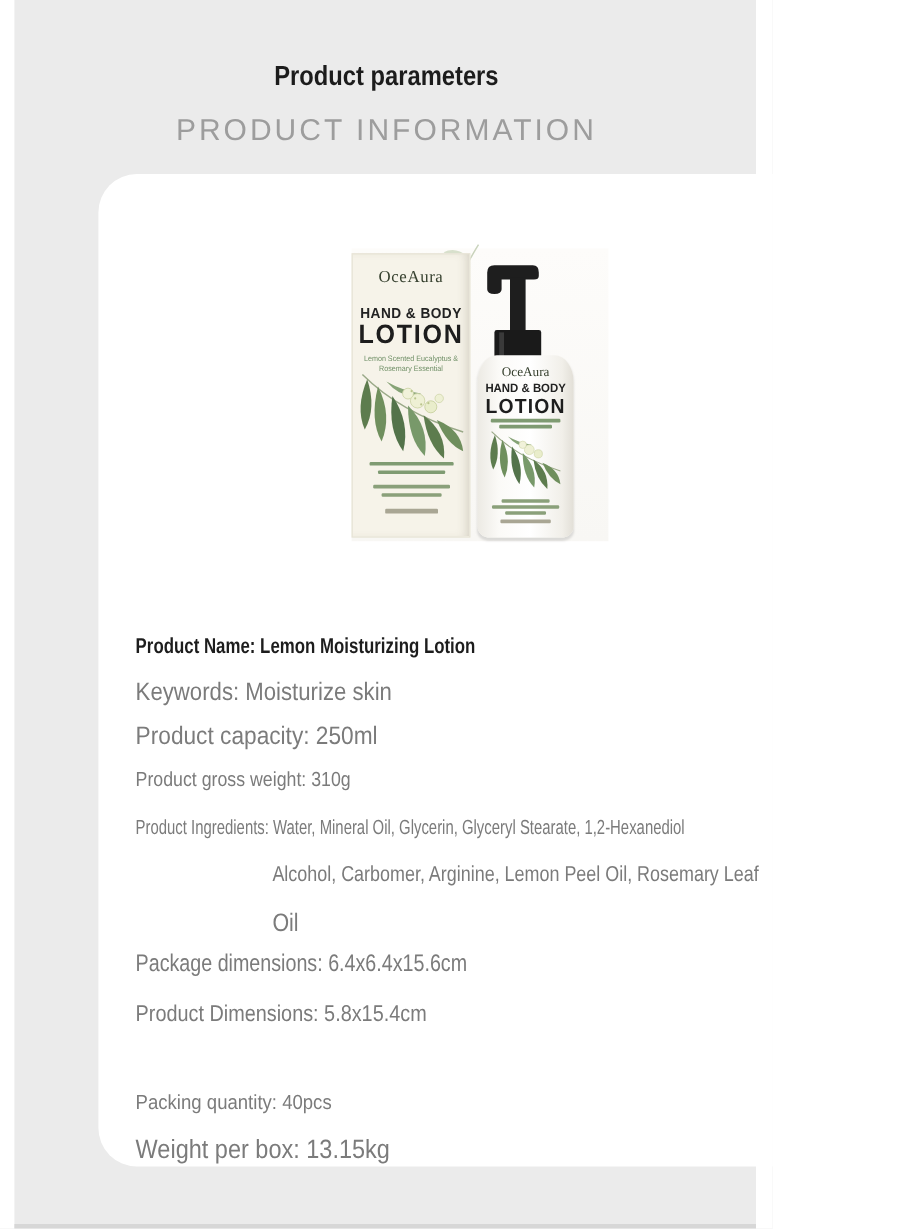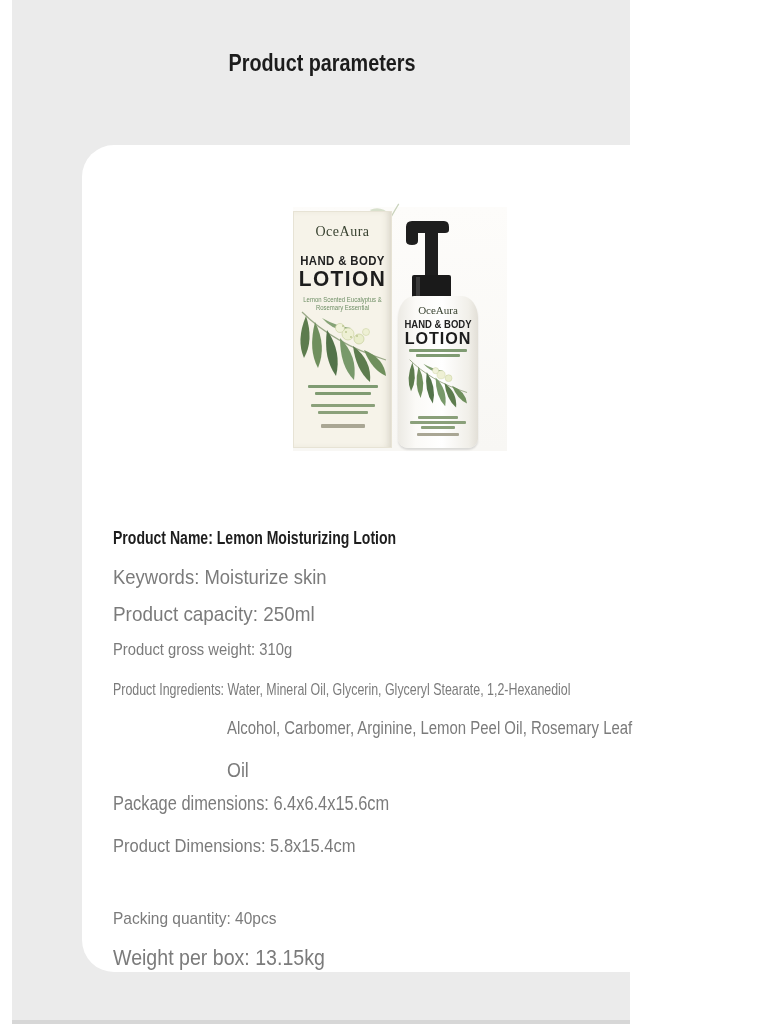--- a/index.html
+++ b/index.html
@@ -98,20 +98,21 @@
 </style>
 </head>
 <body>
 
 <div class="page">
   <div class="strip strip-left"></div>
   <div class="strip strip-right"></div>
   <div class="bottom-line"></div>
 
   <div class="page-title">Product parameters</div>
+  <div class="page-subtitle">PRODUCT INFORMATION</div>
 
   <div class="card">
 
     <div class="photo">
 
       <svg class="sprig" viewBox="0 0 50 60">
         <path d="M44 2 C 34 18, 26 36, 10 56" stroke="#b9c6a8" stroke-width="1.2" fill="none"></path>
         <path d="M36 12 Q24 14 16 8 Q26 3 36 12" fill="#ccd7bd"></path>
         <path d="M32 22 Q20 26 12 20 Q22 13 32 22" fill="#c2cfb0"></path>
         <path d="M26 34 Q16 40 6 36 Q16 27 26 34" fill="#d4ddc6"></path>

